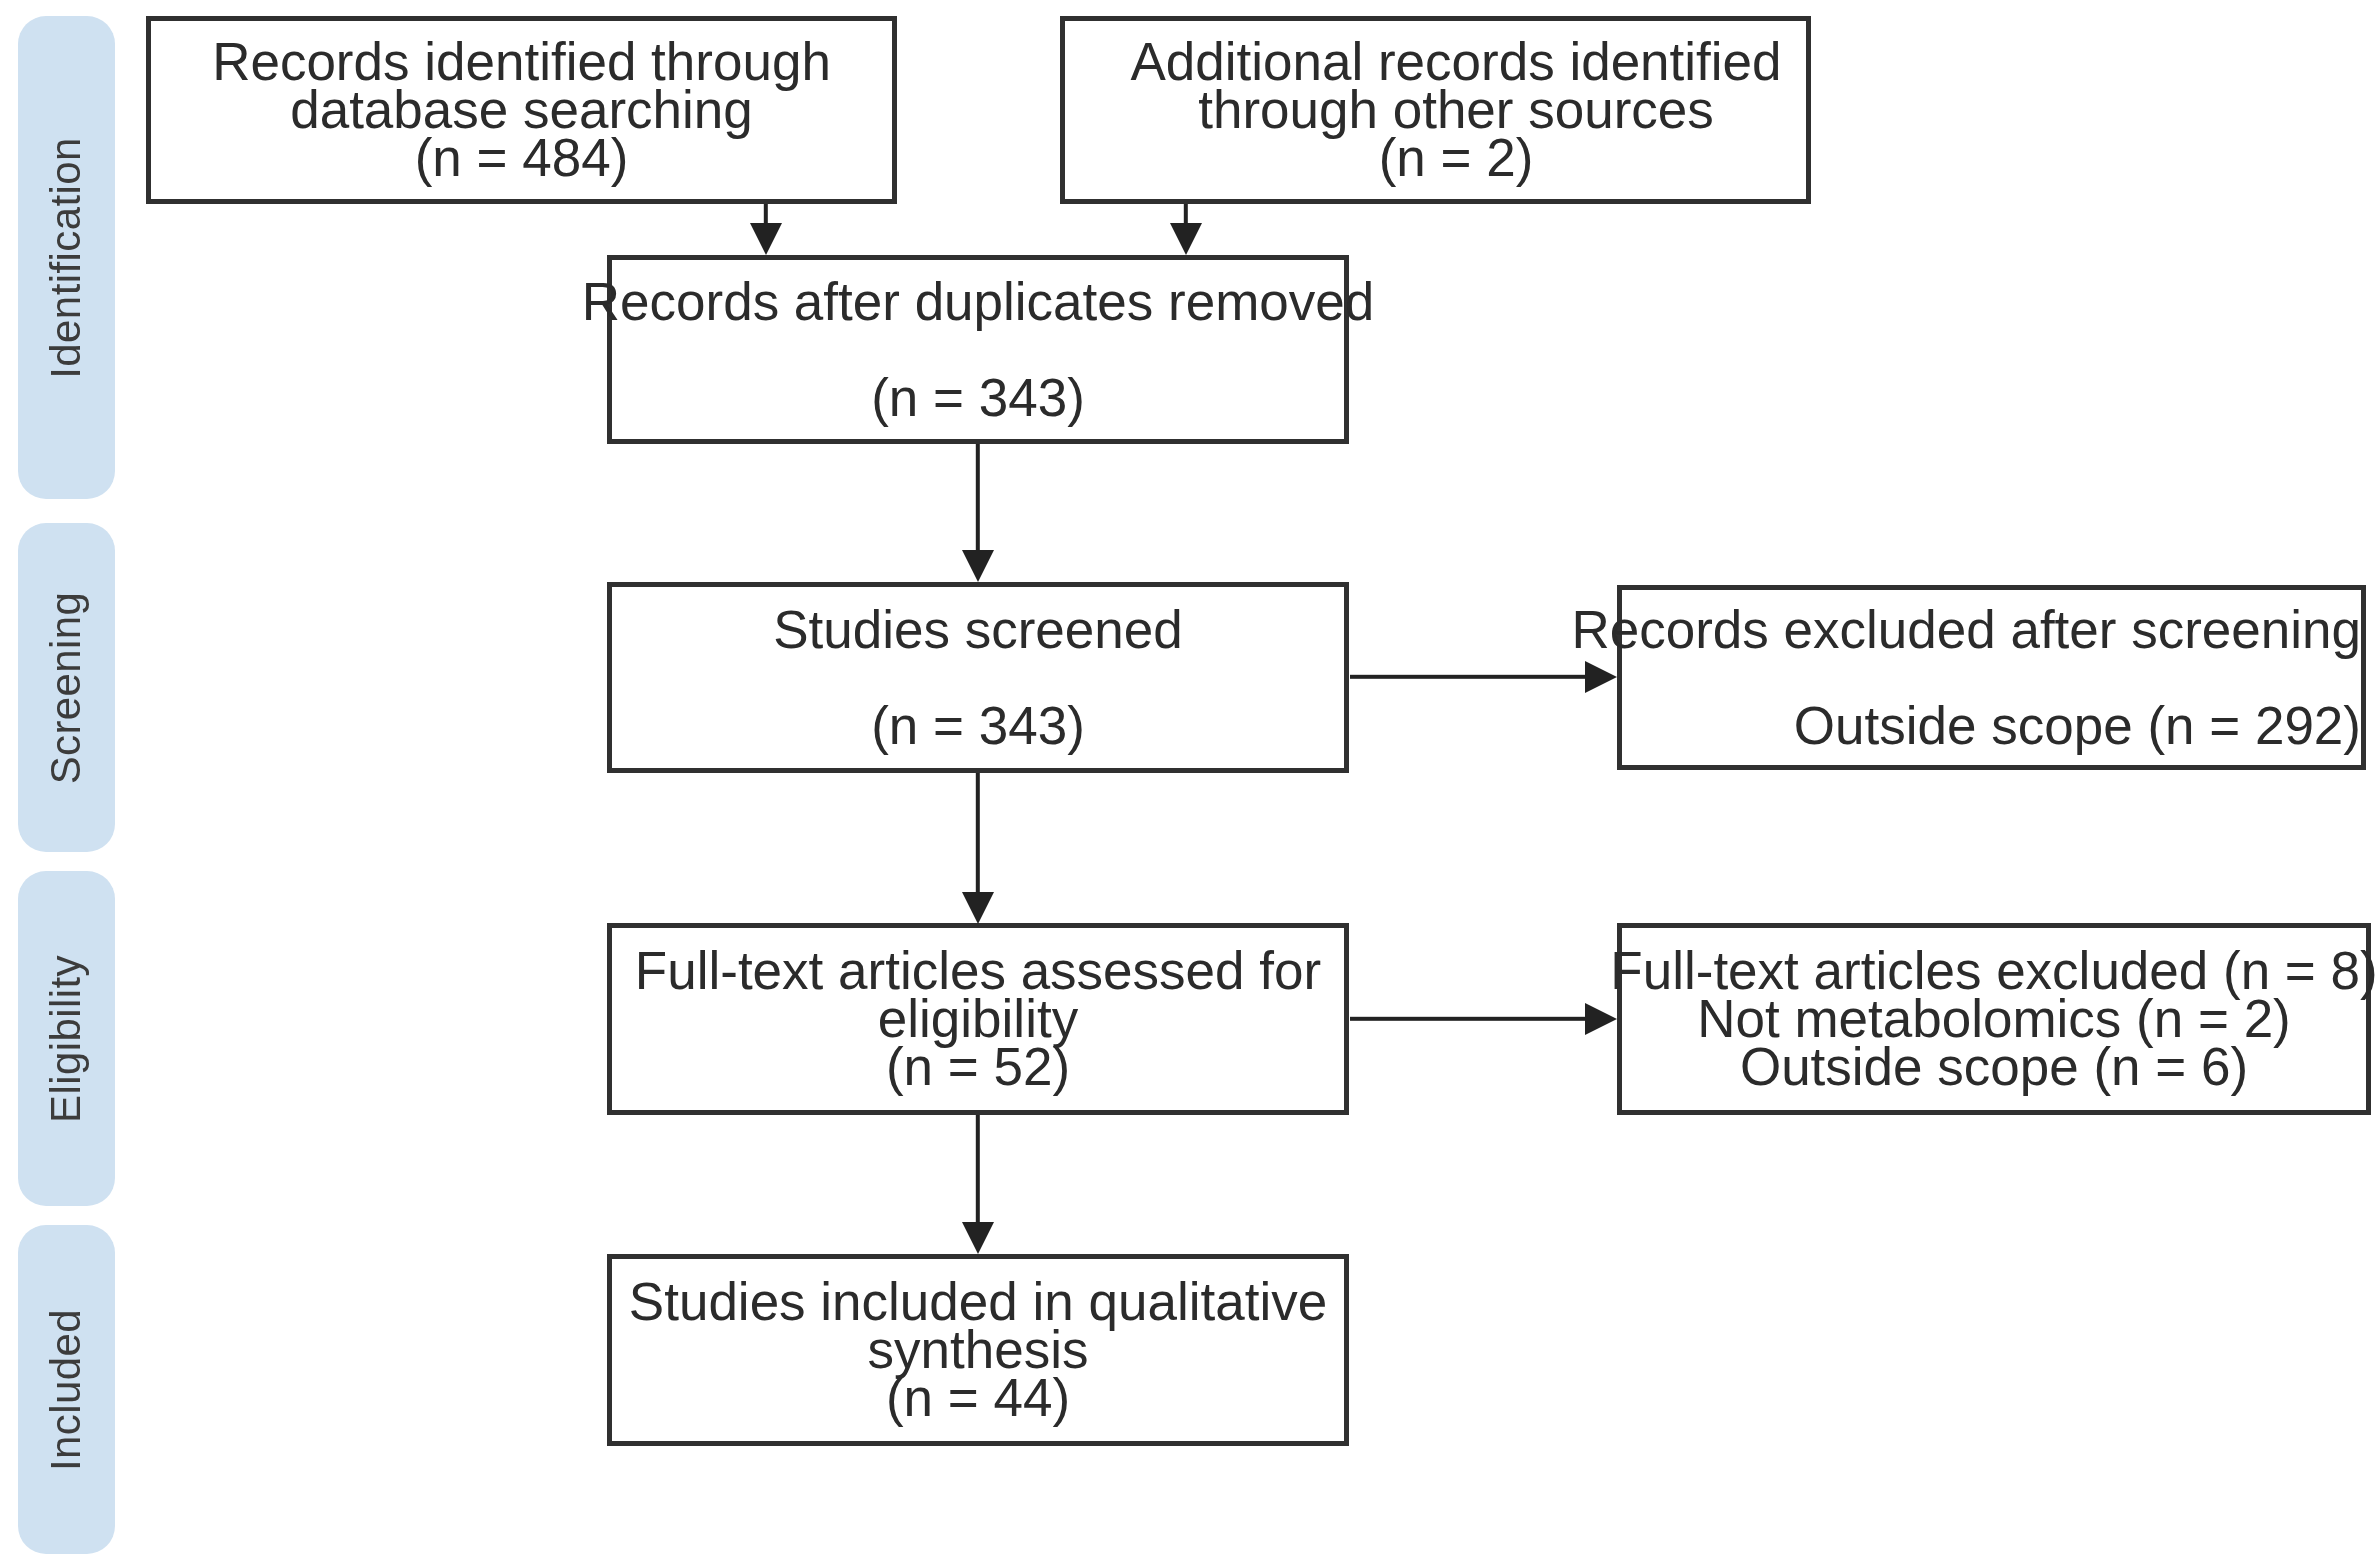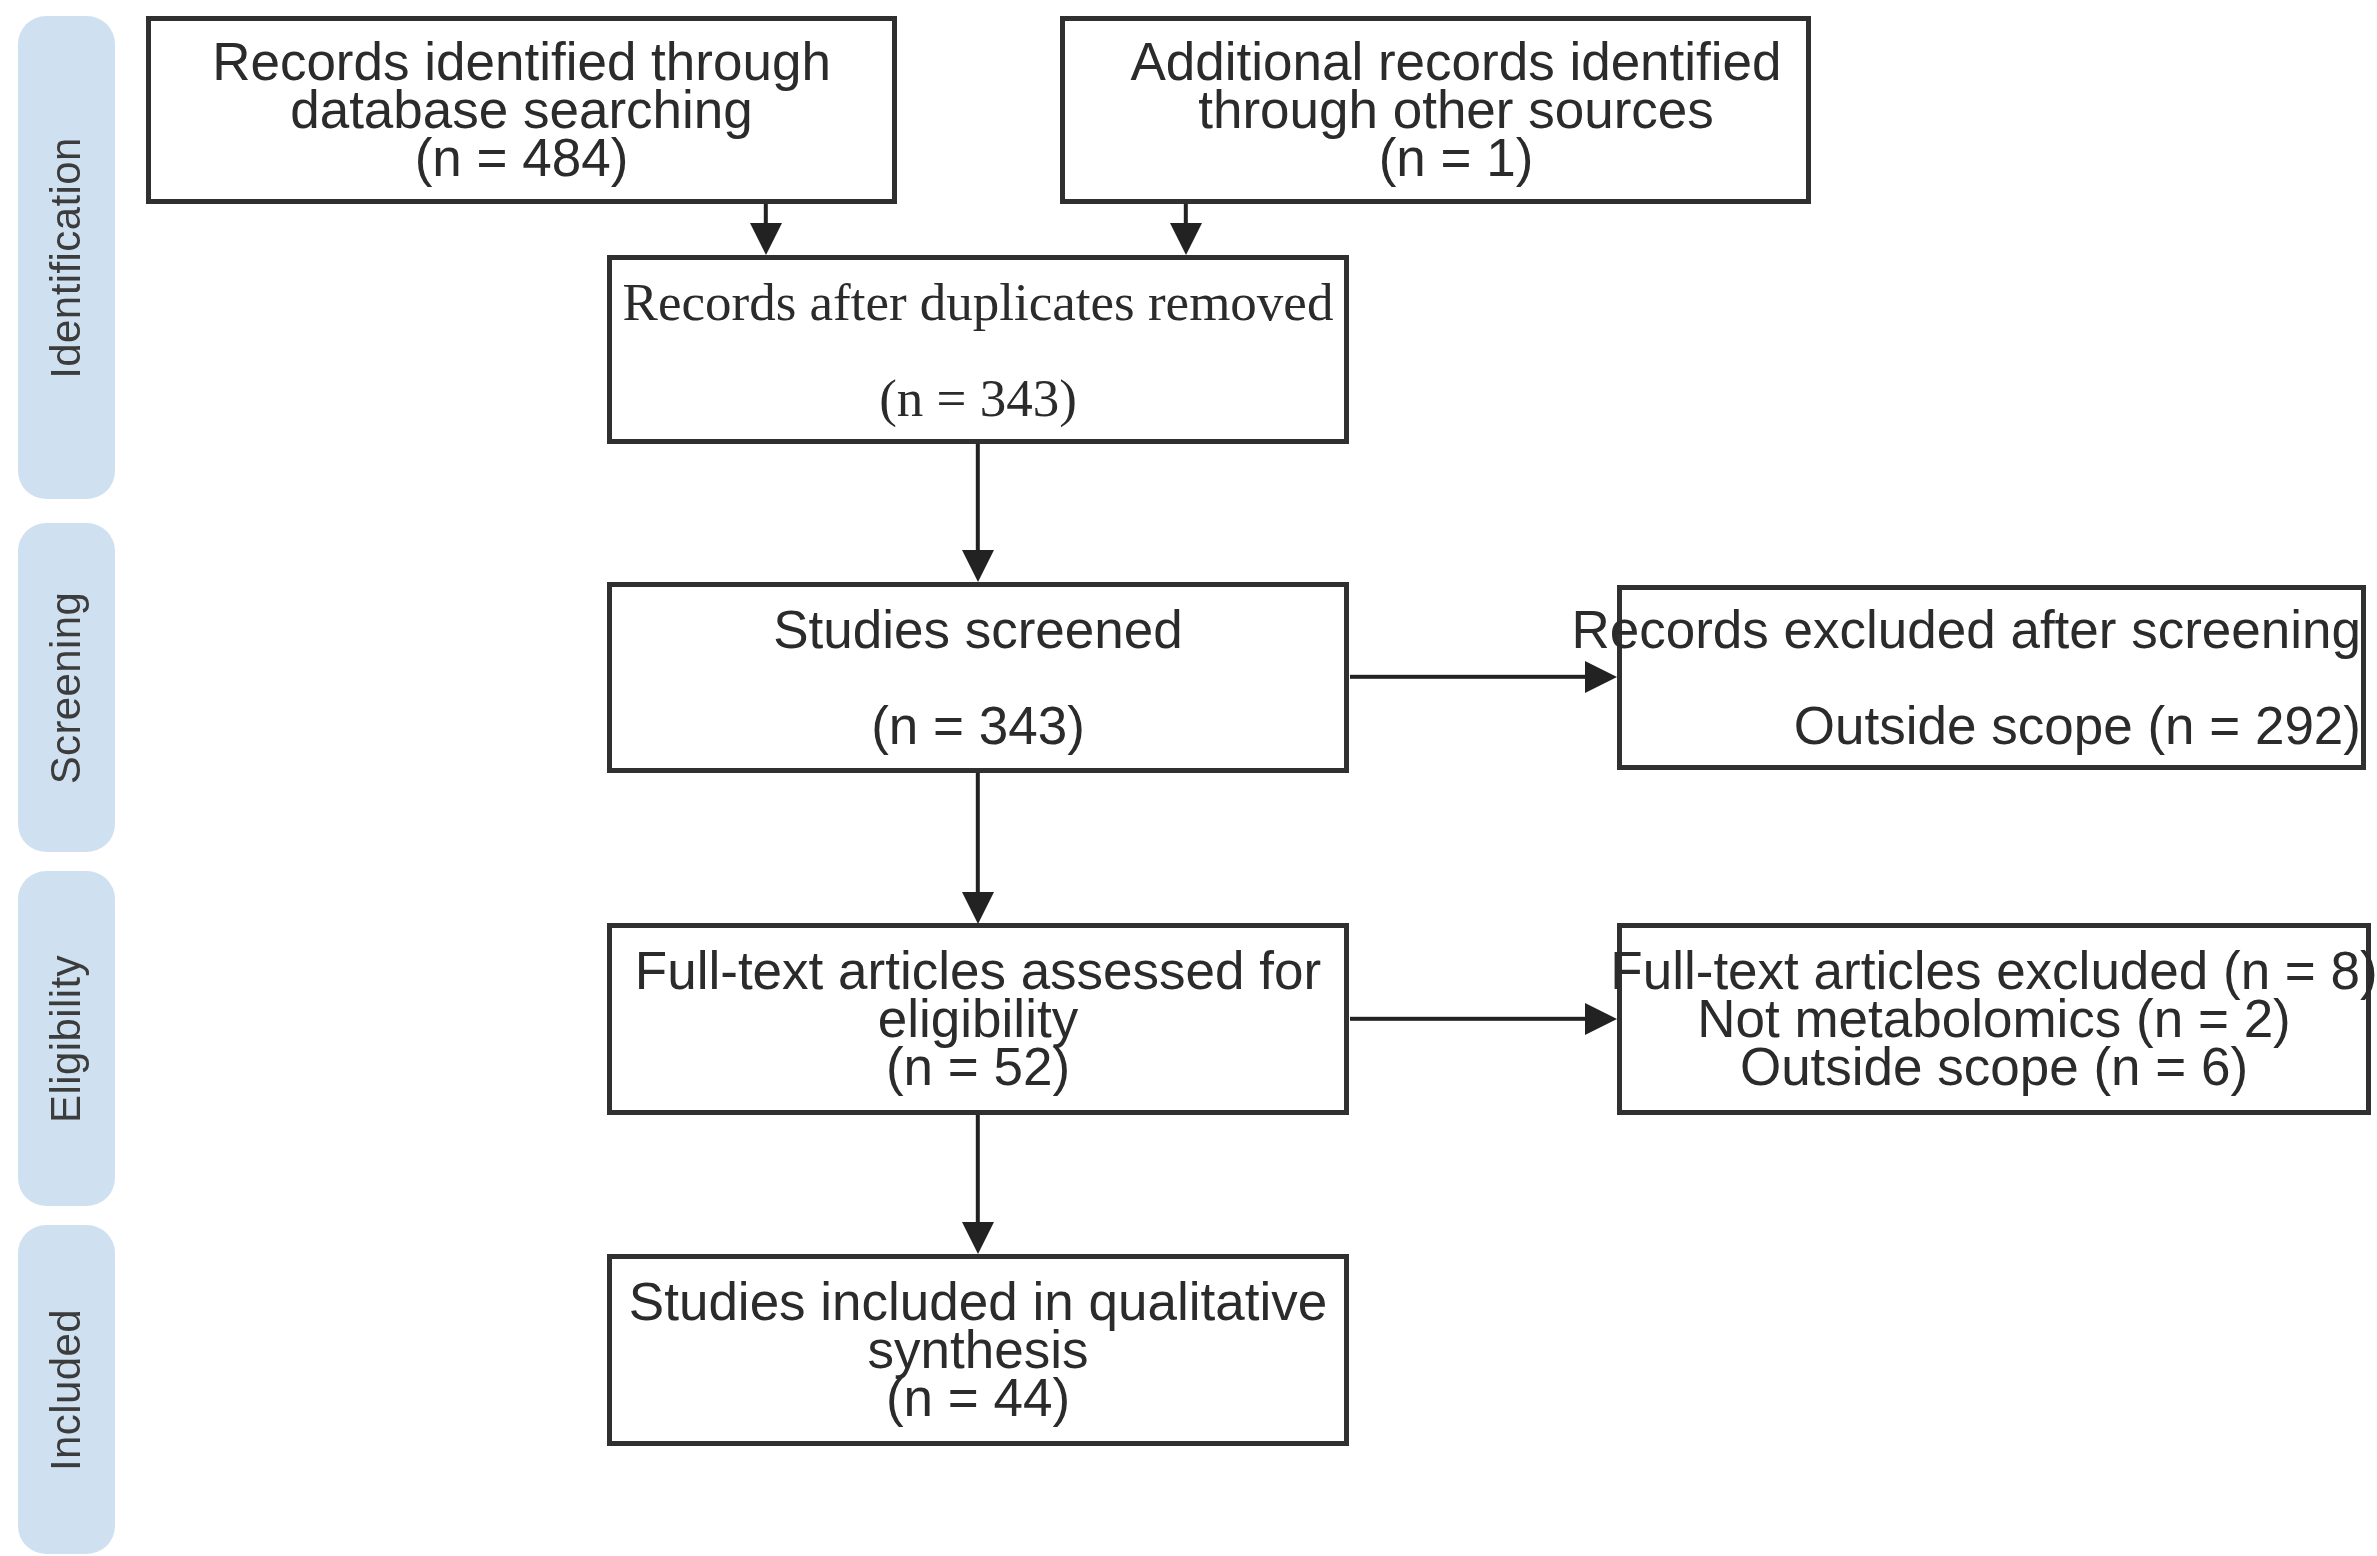--- a/index.html
+++ b/index.html
@@ -105,24 +105,24 @@
   </div>
 
   <div class="flow-box" style="left:146px; top:16px; width:751px; height:188px;">
     <div class="box-line">Records identified through</div>
     <div class="box-line">database searching</div>
     <div class="box-line">(n = 484)</div>
   </div>
   <div class="flow-box" style="left:1060px; top:16px; width:751px; height:188px;padding-left:41px;">
     <div class="box-line">Additional records identified</div>
     <div class="box-line">through other sources</div>
-    <div class="box-line">(n = 1)</div>
+    <div class="box-line">(n = 2)</div>
   </div>
 
-  <div class="flow-box" style="left:607px; top:255px; width:742px; height:189px;font-family:Liberation Serif, serif;">
+  <div class="flow-box" style="left:607px; top:255px; width:742px; height:189px;">
     <div class="box-line">Records after duplicates removed</div>
     <div class="box-line"></div>
     <div class="box-line">(n = 343)</div>
   </div>
 
   <div class="flow-box" style="left:607px; top:582px; width:742px; height:191px;">
     <div class="box-line">Studies screened</div>
     <div class="box-line"></div>
     <div class="box-line">(n = 343)</div>
   </div>

